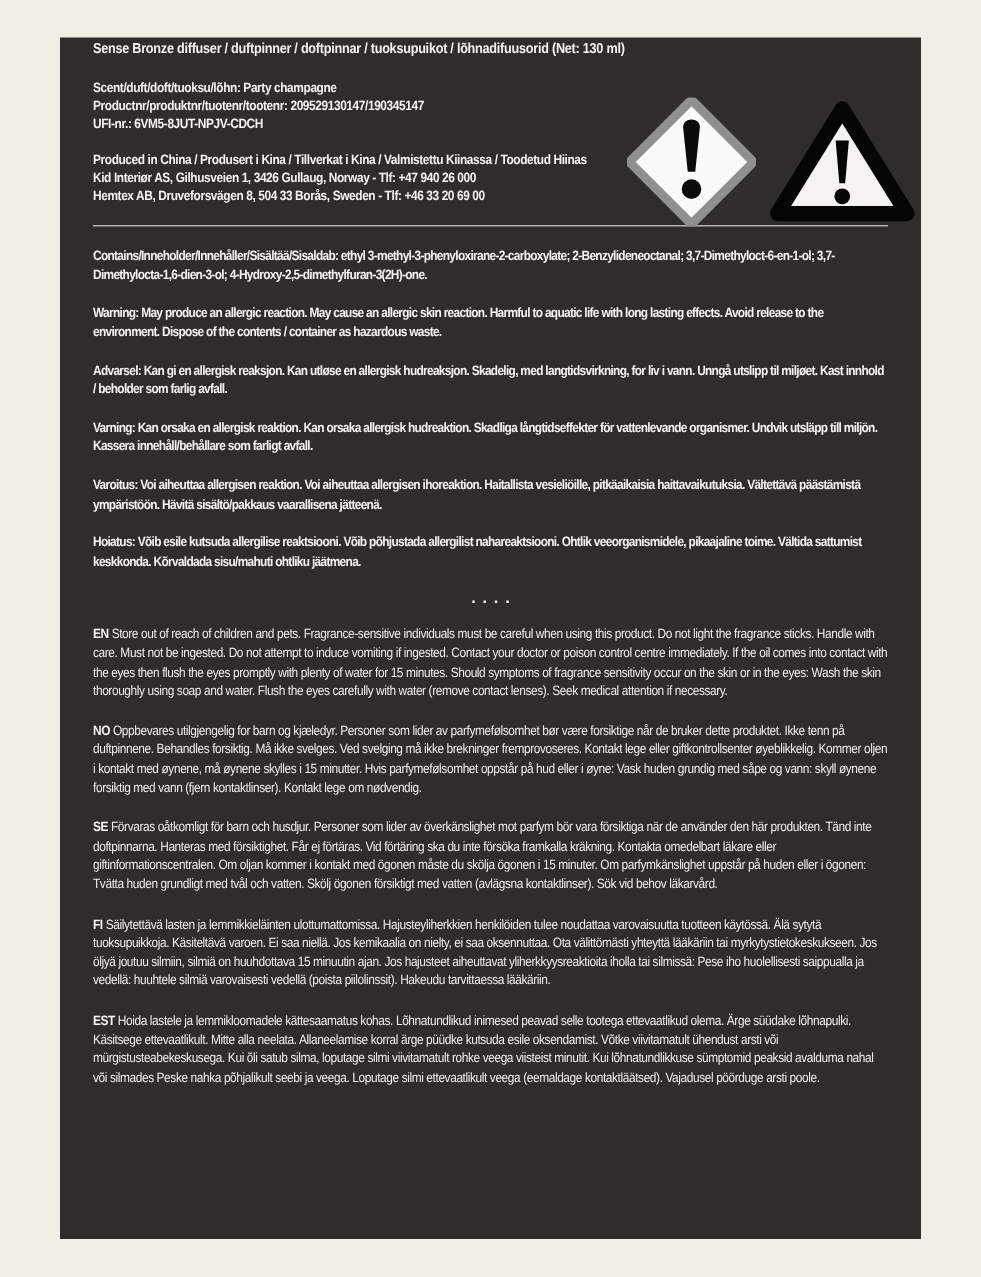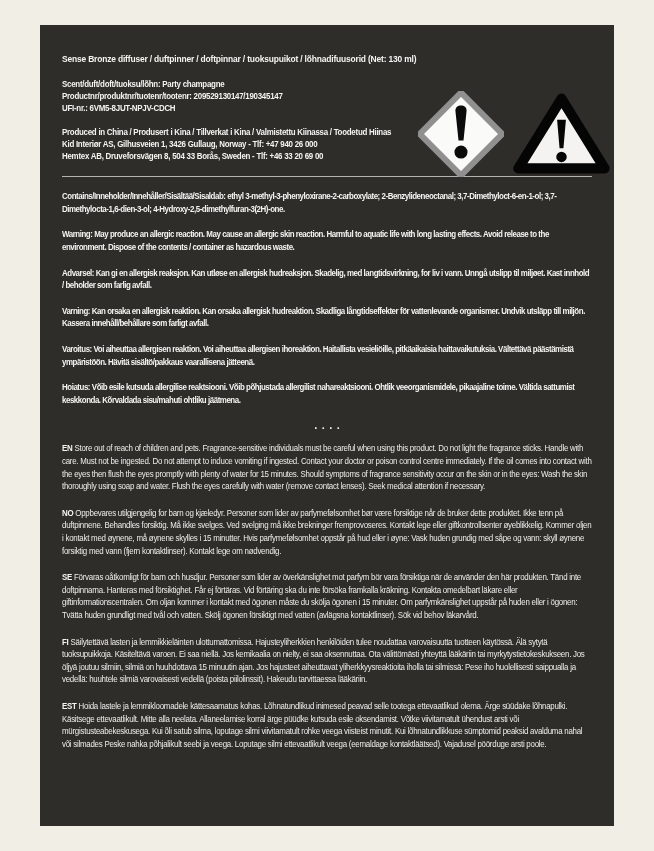--- a/index.html
+++ b/index.html
@@ -9,21 +9,21 @@
   html,body{margin:0;padding:0;}
   body{
     width:654px;height:851px;position:relative;overflow:hidden;
     background:var(--page-bg);
     font-family:"Liberation Sans","DejaVu Sans",sans-serif;
     -webkit-font-smoothing:antialiased;
   }
   .label{
     position:absolute;left:40px;top:25px;width:574px;height:801px;
     background:var(--label-bg);color:var(--text);
-    padding:27px 22px;
+    padding:1px 22px;
   }
   
   .cx{width:113.5%;transform:scaleX(0.881);transform-origin:0 0;}
   .title{font-size:9.6px;font-weight:bold;letter-spacing:-0.2px;line-height:13px;margin-bottom:14px;}
   .hline{font-size:9px;font-weight:bold;letter-spacing:-0.3px;line-height:11.8px;}
   .block{margin-bottom:13px;}
   .pictos{position:absolute;top:38px;left:356px;display:flex;align-items:center;gap:7px;}
   .divider{height:1.5px;background:var(--divider);margin:8px 0 13px;}
   .bpar{font-size:9px;font-weight:bold;letter-spacing:-0.52px;line-height:12.6px;margin:0 0 13px;}
   .npar{font-size:9px;font-weight:normal;letter-spacing:-0.3px;line-height:12.6px;margin:0 0 14px;color:#eeedea;}

